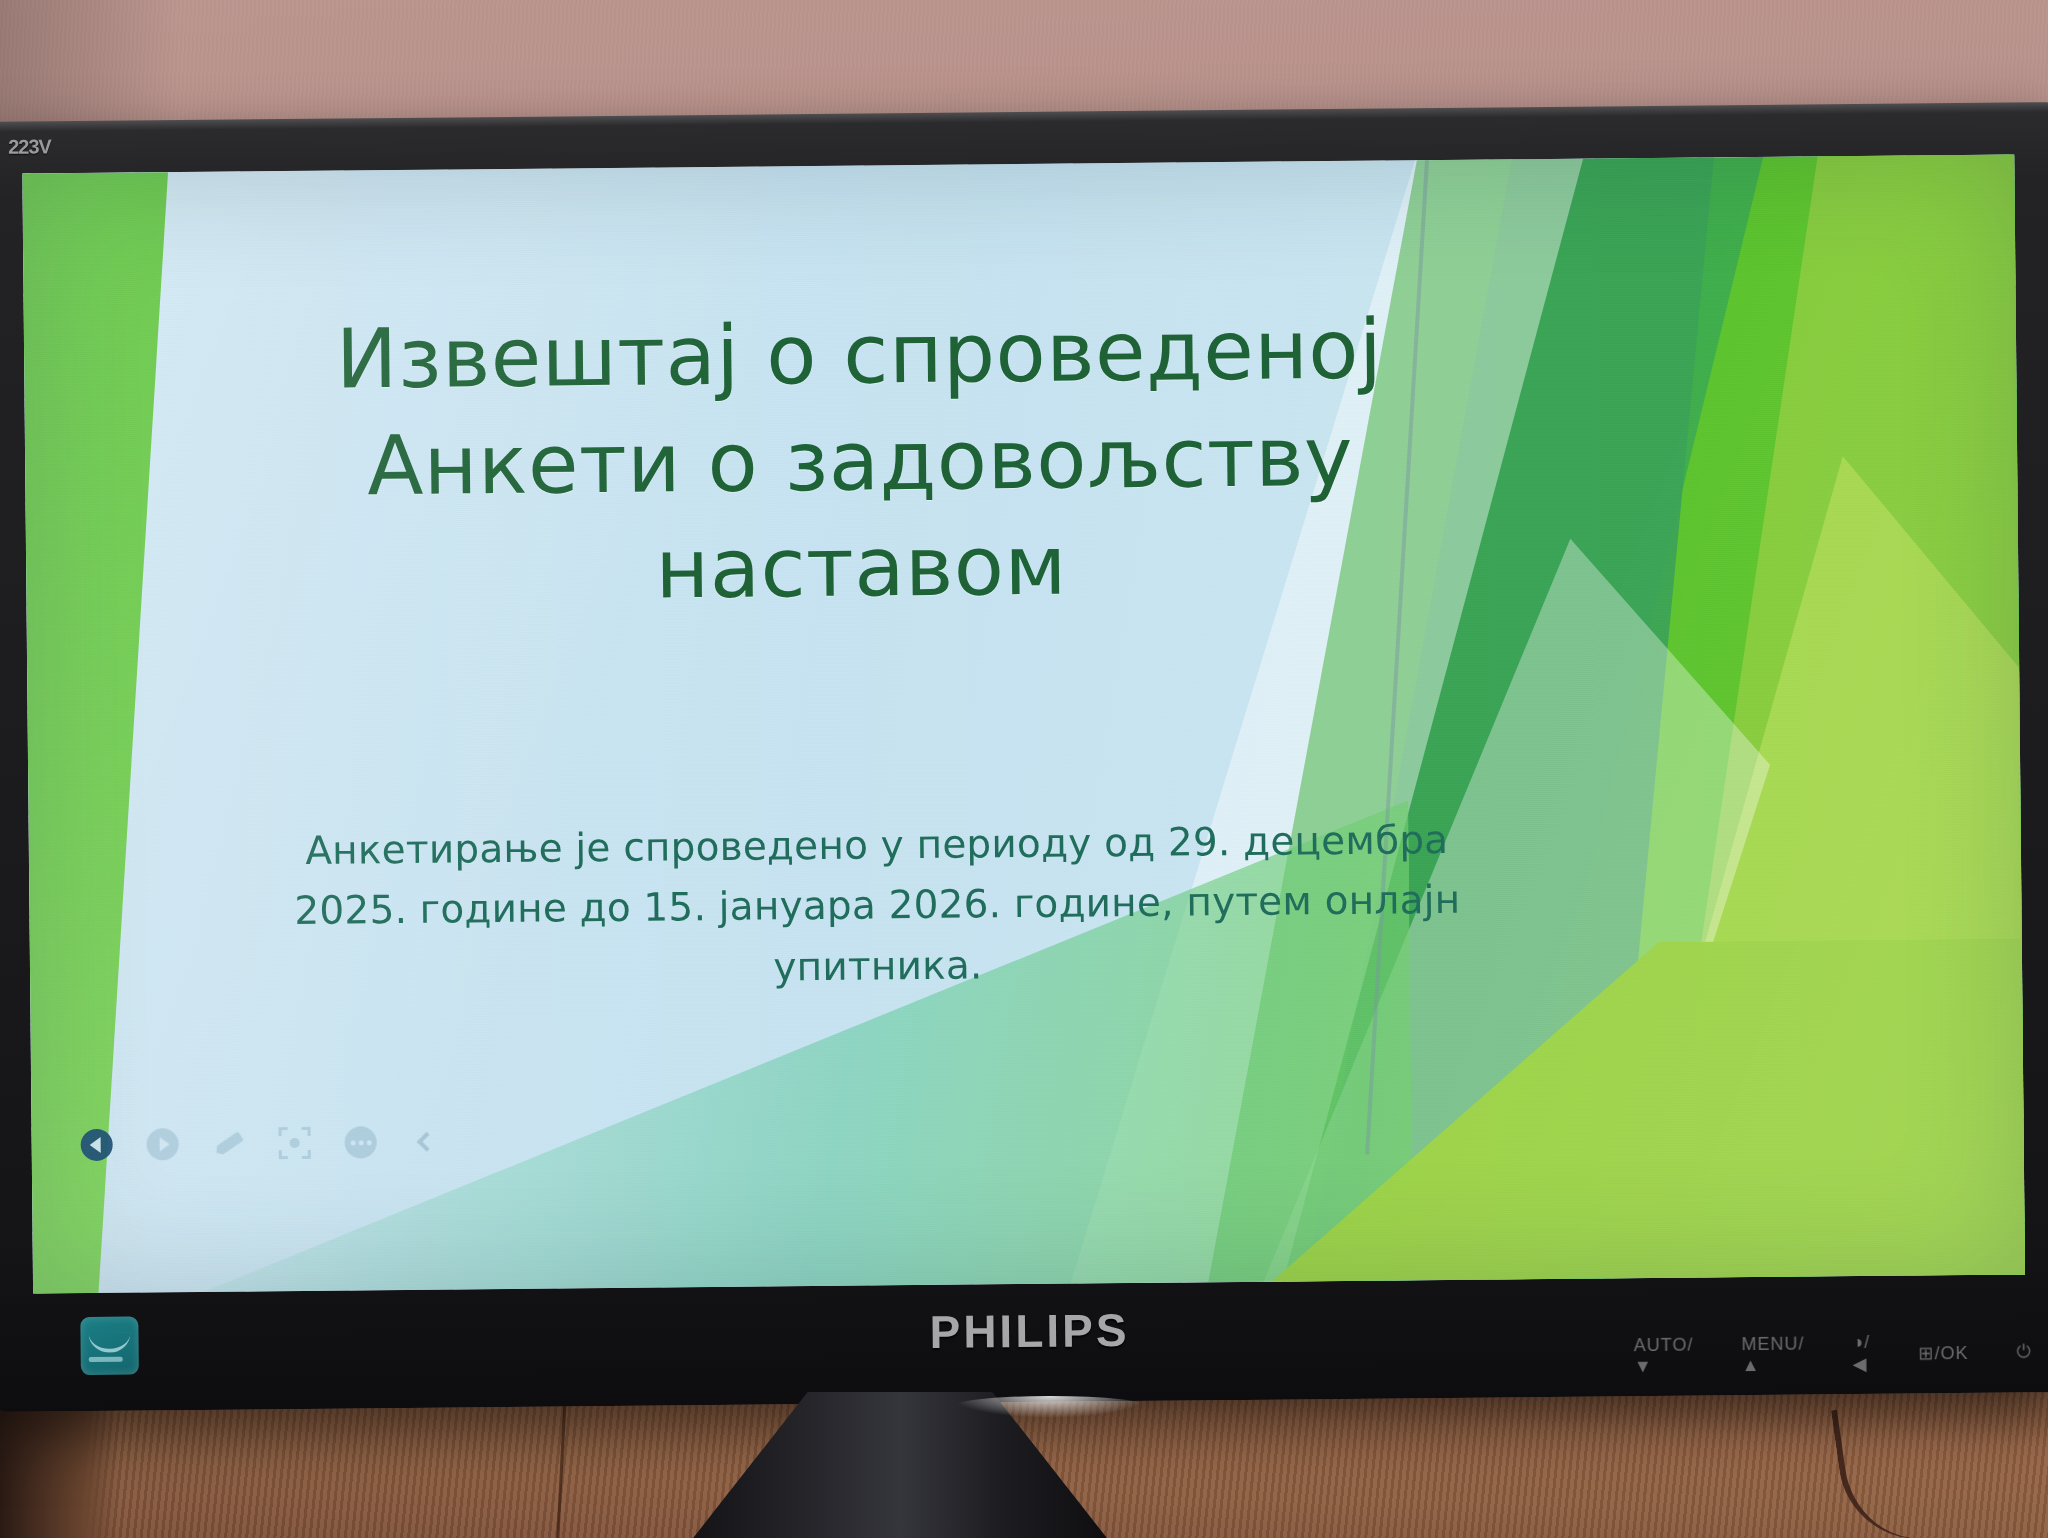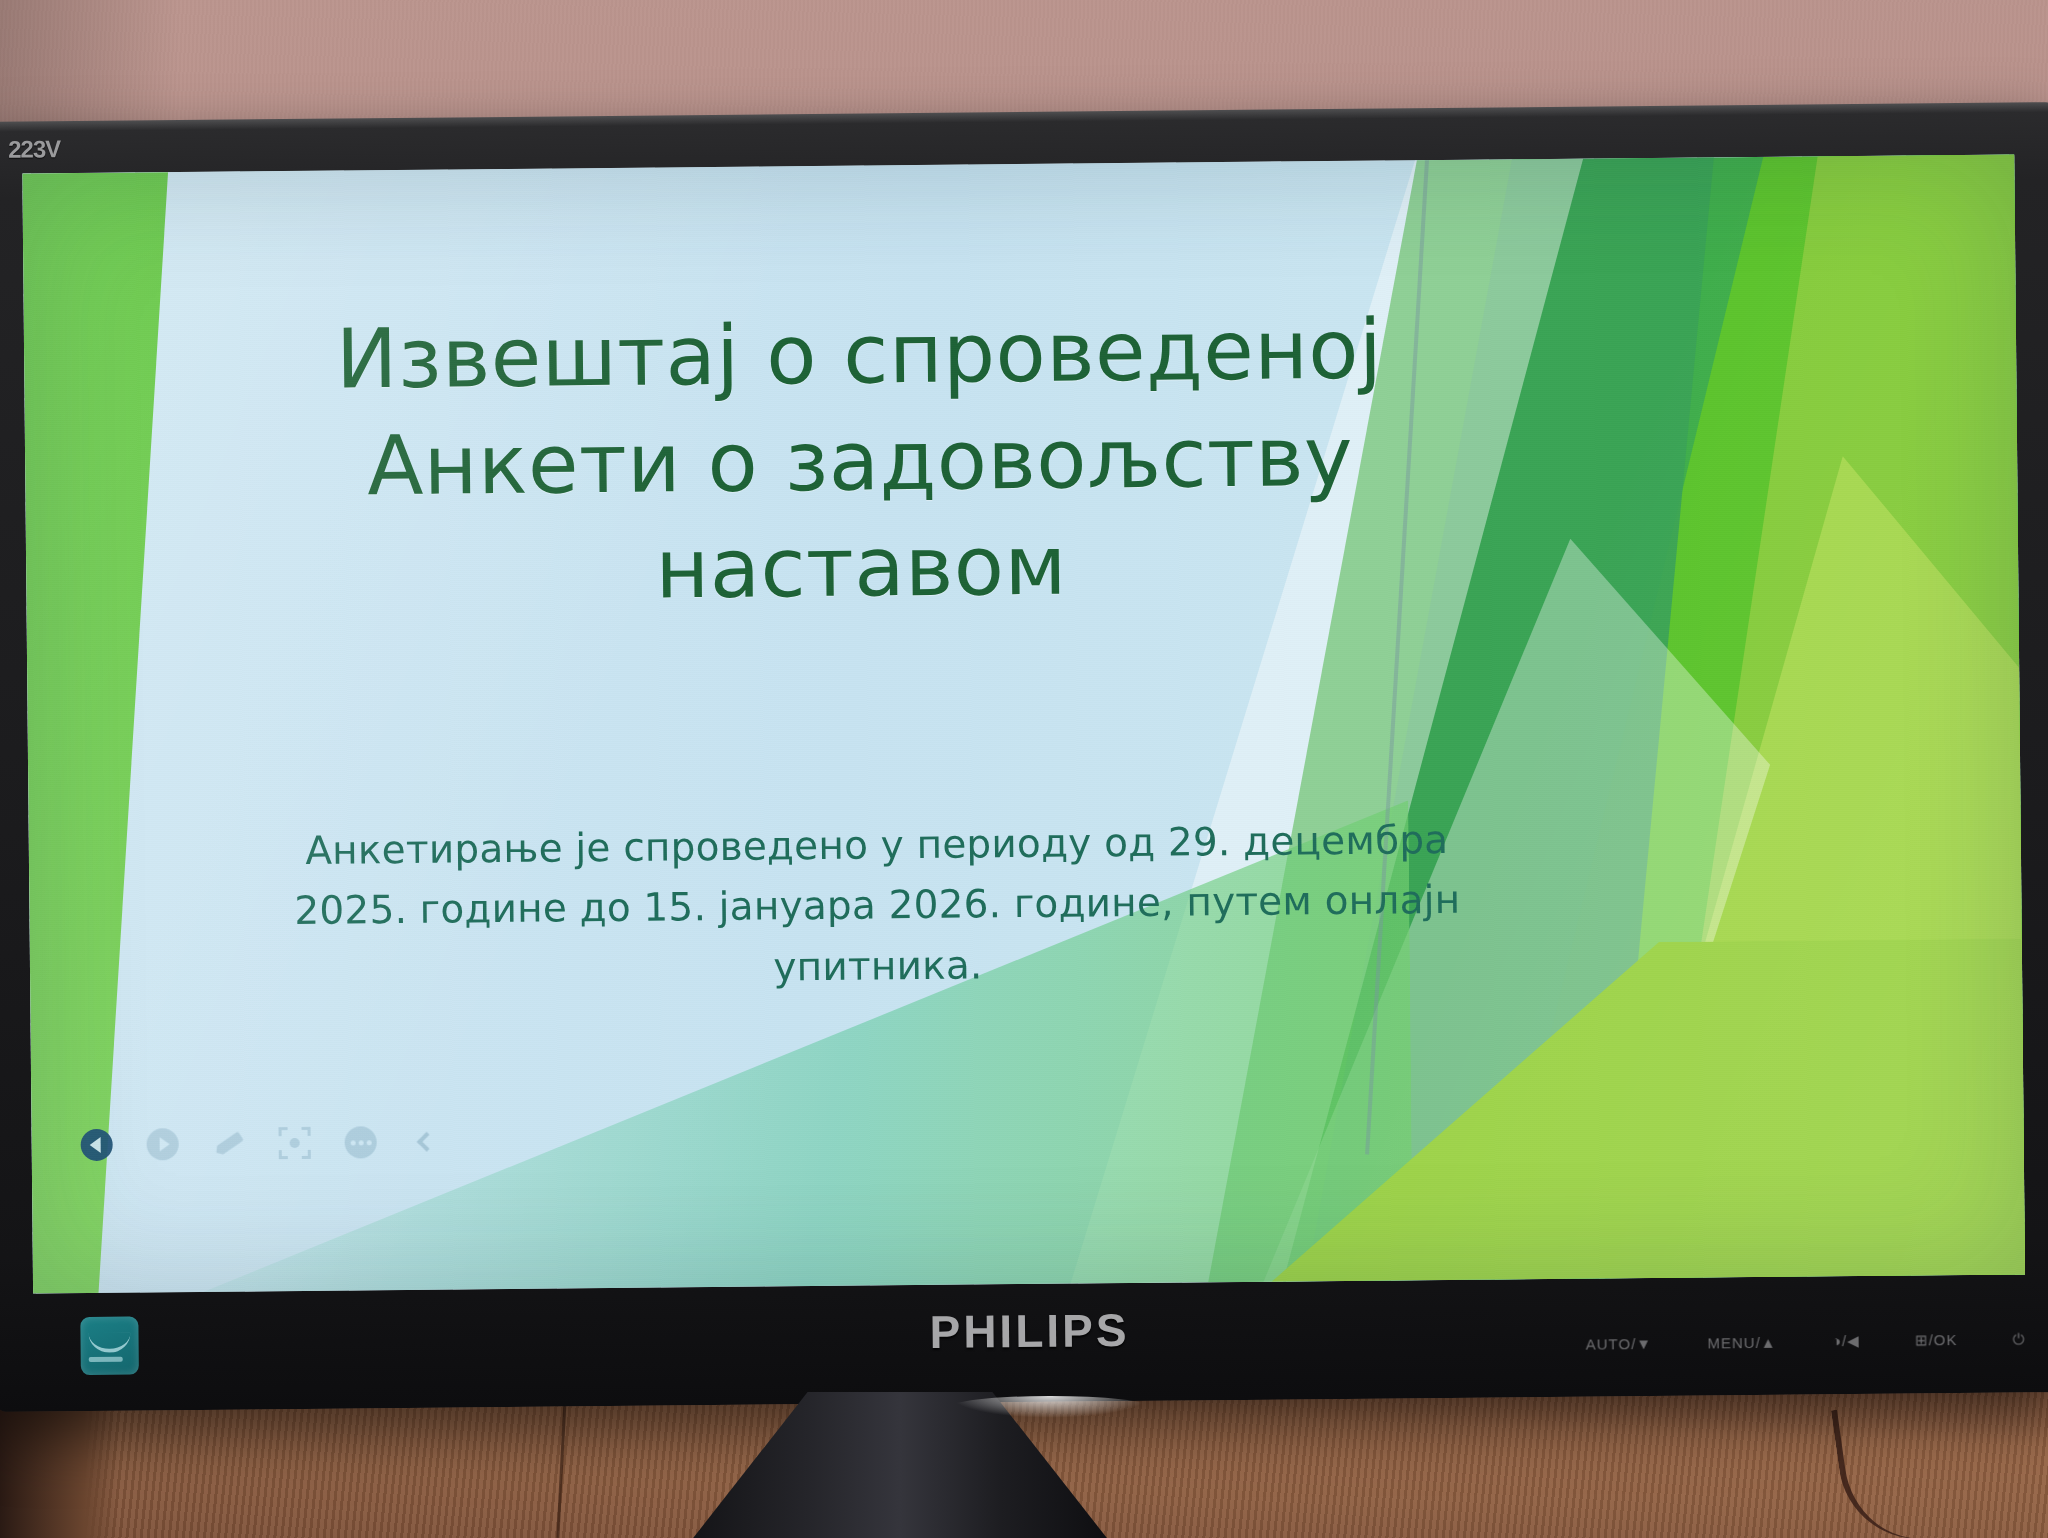--- a/index.html
+++ b/index.html
@@ -59,21 +59,21 @@
     background:linear-gradient(180deg,#2c2c2e 0%,#232325 6%,#1b1b1d 55%,#141416 88%,#0d0d0f 100%);
     border-radius:6px 6px 10px 10px;
     box-shadow:0 26px 60px rgba(0,0,0,.55);
   }
   .bezel-top-hl{
     position:absolute; left:0; top:0; width:2068px; height:10px;
     background:linear-gradient(180deg,rgba(255,255,255,.16),rgba(255,255,255,0));
   }
   .model-label{
     position:absolute; left:24px; top:14px;
-    color:#9a9a9c; font-size:24px; letter-spacing:-1px; font-weight:600;
+    color:#9a9a9c; font-size:20px; letter-spacing:-1px; font-weight:600;
     text-shadow:0 1px 1px rgba(0,0,0,.7);
   }
   .brand{
     position:absolute; left:0; top:1192px; width:2068px;
     text-align:center; color:#a6a6a8; font-size:46px; font-weight:800;
     letter-spacing:3px; text-shadow:0 2px 2px rgba(0,0,0,.8);
   }
   .sticker{
     position:absolute; left:85px; top:1196px; width:58px; height:58px;
     background:linear-gradient(160deg,#1b7f86,#14666d); border-radius:9px;
@@ -85,22 +85,23 @@
   }
   .sticker-bar{
     position:absolute; left:8px; top:40px; width:34px; height:5px;
     background:rgba(190,230,235,.6); border-radius:2px;
   }
   .osd{
     position:absolute; top:1228px; left:1590px; width:440px;
     display:flex; justify-content:space-between; align-items:center;
   }
   .osd span{
-    color:#8b8b8e; font-size:15px; letter-spacing:1px; opacity:.75;
+    color:#8b8b8e; font-size:18px; letter-spacing:1px; opacity:.75;
     filter:blur(.6px);
+    margin-left:48px;
   }
 
   
   .screen{
     position:absolute; left:38px; top:52px; width:1992px; height:1120px;
     background:#cfe7f2; overflow:hidden;
     box-shadow:inset 0 0 26px rgba(0,0,0,.35);
   }
   .slide{
     position:absolute; inset:0;

